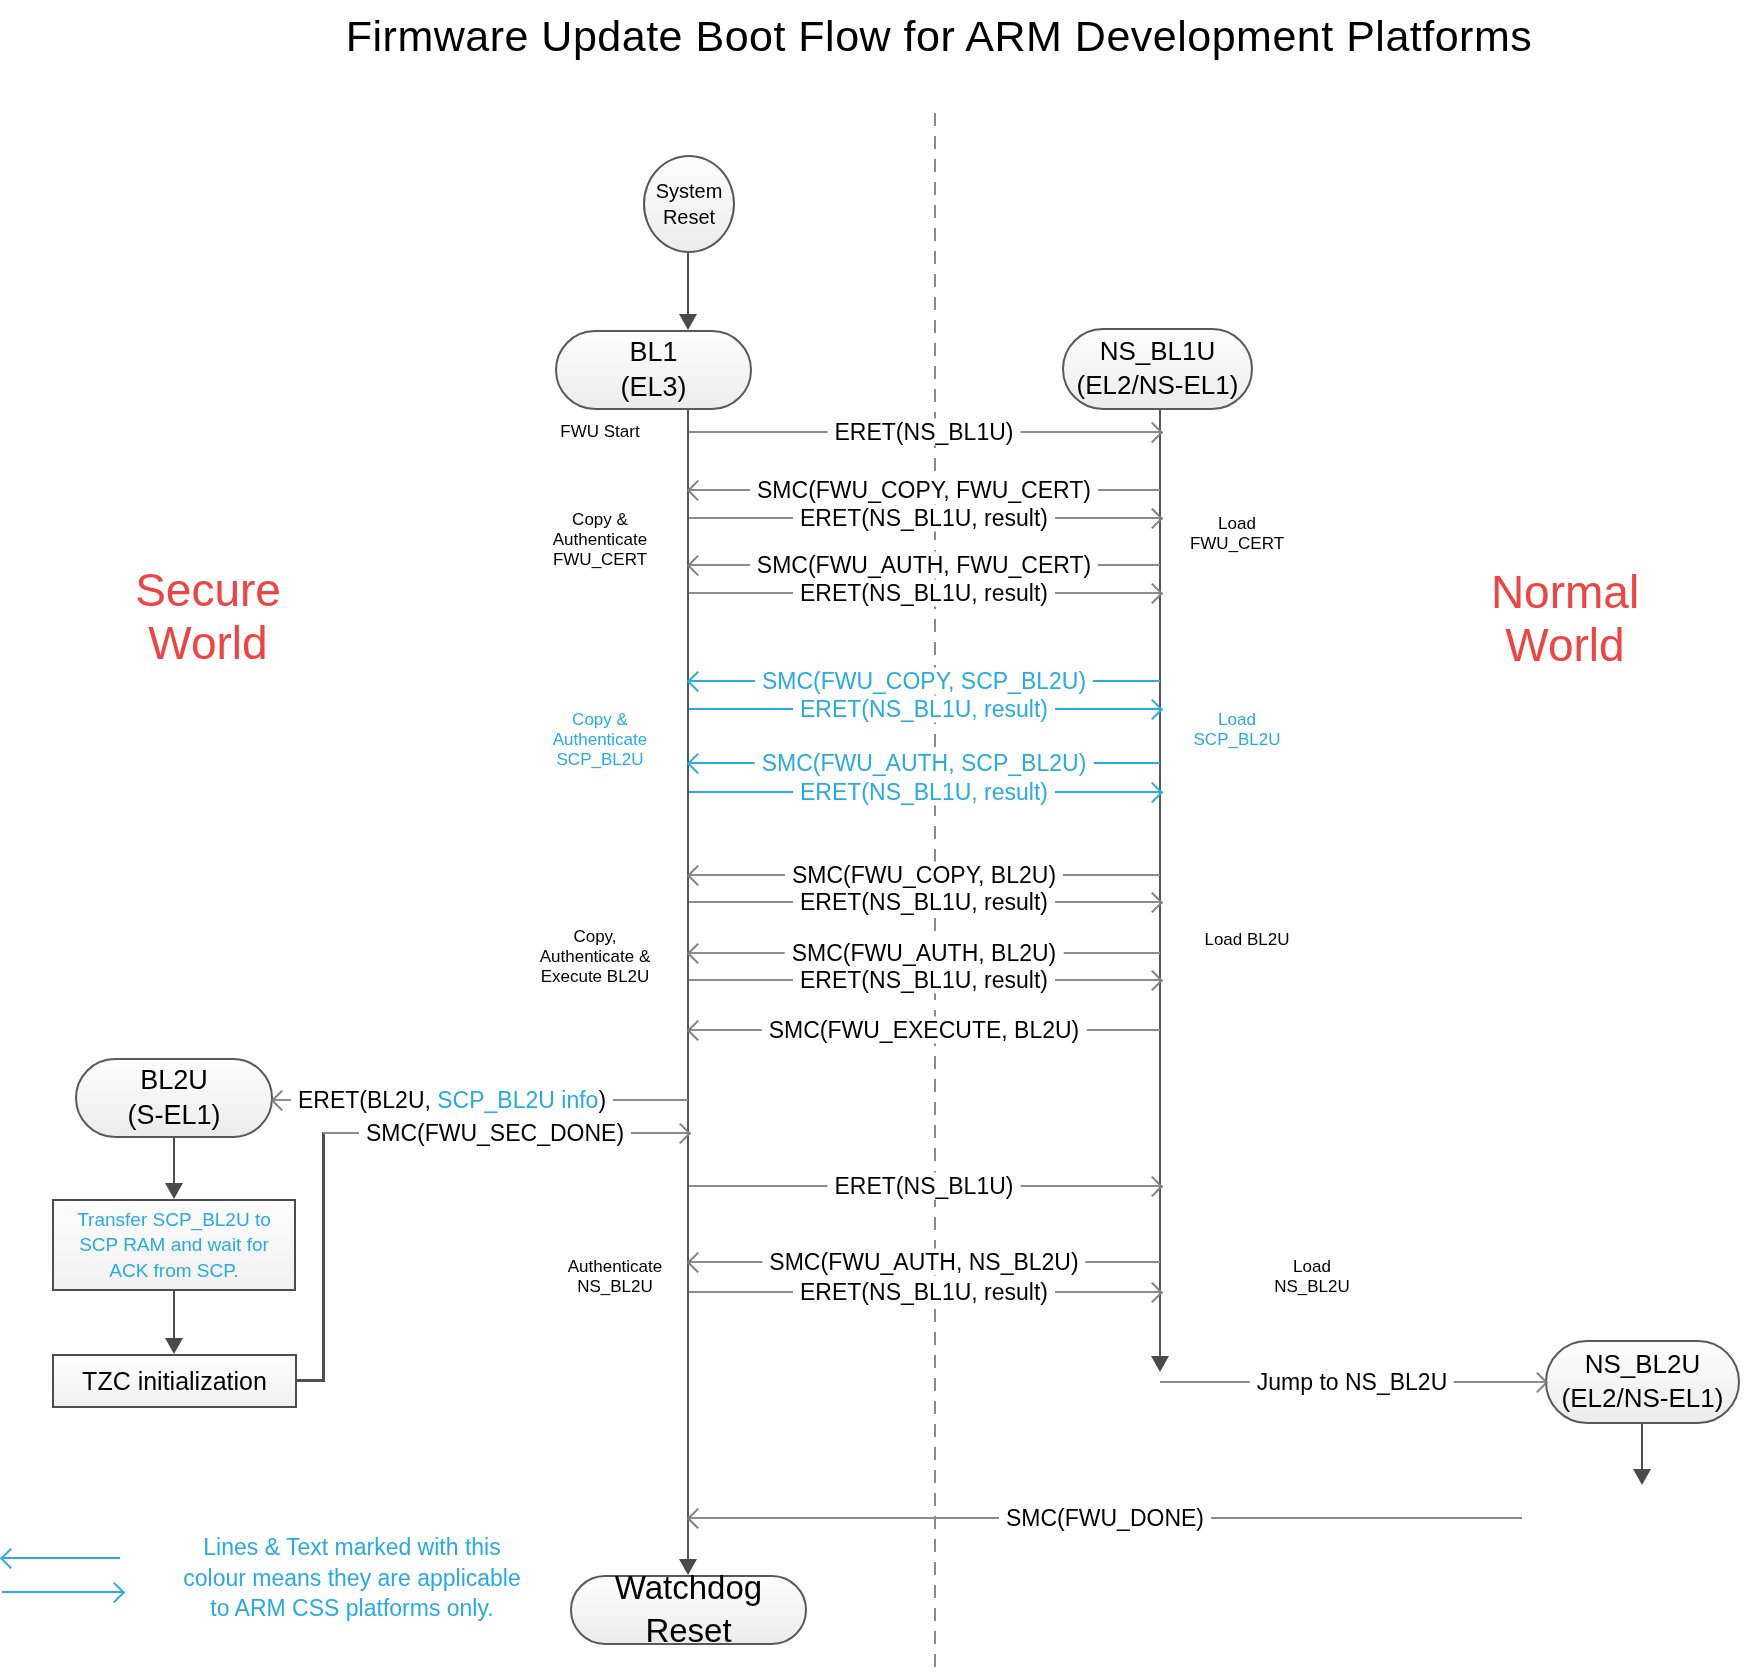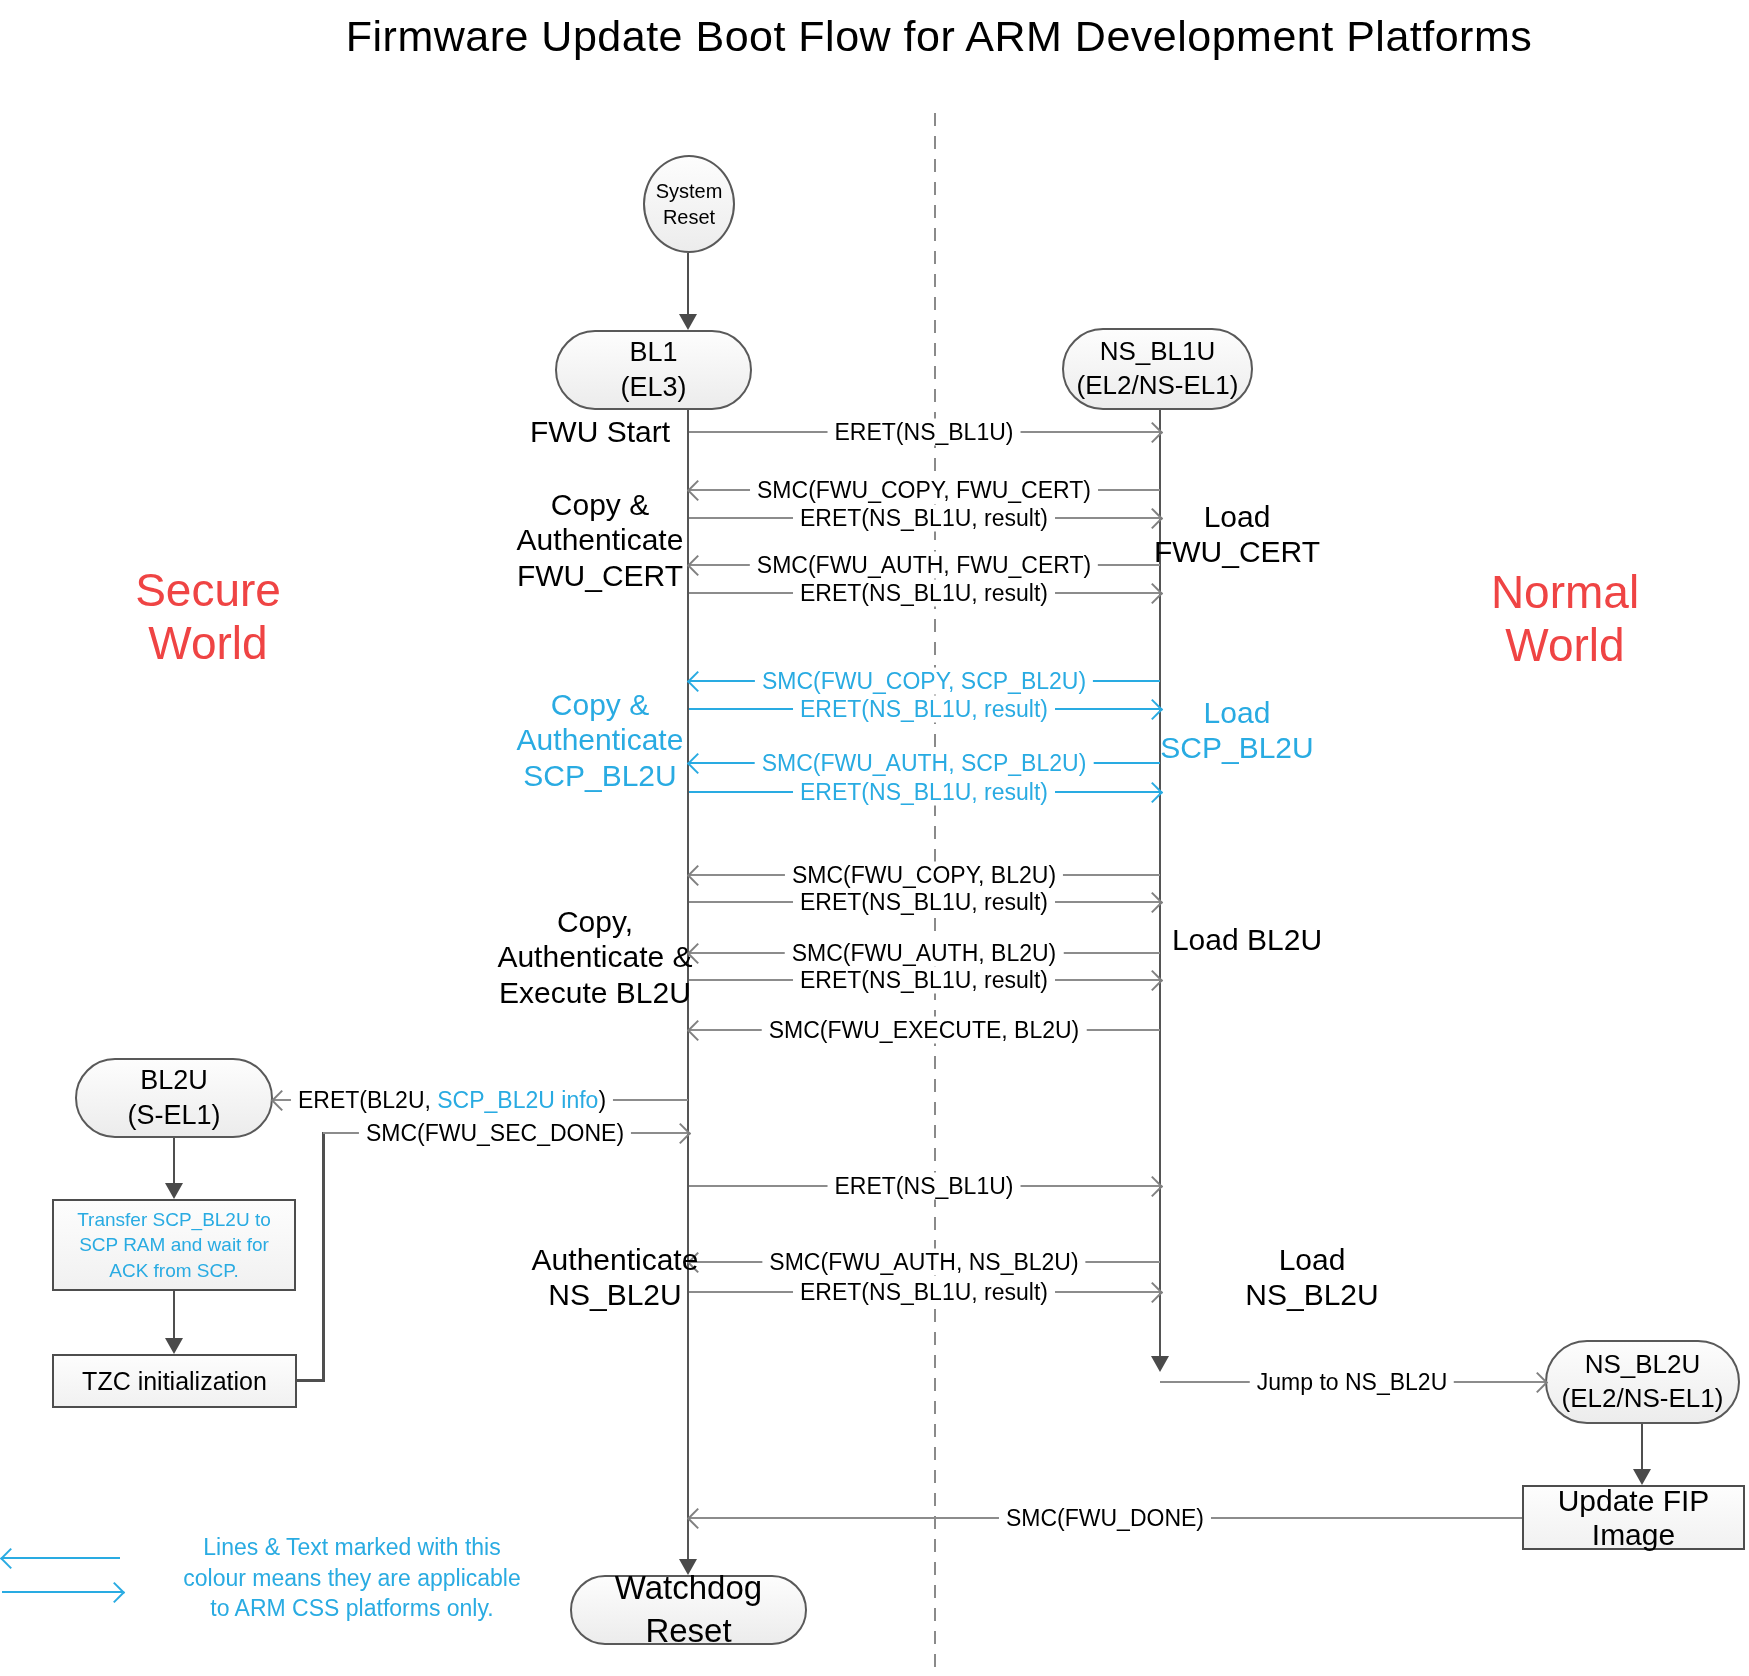--- a/index.html
+++ b/index.html
@@ -45,21 +45,21 @@
     position:absolute;width:0;height:0;
     border-left:9px solid transparent;border-right:9px solid transparent;
     border-top:16px solid #4a4a4a;
   }
   .msg-label{
     position:absolute;transform:translate(-50%,-50%);background:#fff;
     padding:0 7px;font-size:23px;white-space:nowrap;color:#000;
   }
   .side-label{
     position:absolute;transform:translate(-50%,-50%);text-align:center;
-    font-size:30px;line-height:1.18;white-space:nowrap;color:#000;
+    font-size:17px;line-height:1.18;white-space:nowrap;color:#000;
   }
   .bluebg{background:#29ABE2;}
   .bluetext{color:#29ABE2;}
   .legend-text{
     position:absolute;transform:translate(-50%,-50%);text-align:center;
     font-size:23px;line-height:1.33;color:#29ABE2;
   }
 </style>
 </head>
 <body>
@@ -131,23 +131,20 @@
   <div class="rectbox" style="left:52px;top:1354px;width:245px;height:54px;font-size:25px">
     <div>TZC initialization</div>
   </div>
 
   <div class="hline dark" style="left:297px;top:1379px;width:28px;height:3px"></div>
   <div class="vline dark" style="left:322px;top:1132px;height:250px;width:3px"></div>
 
   <div class="vline dark" style="left:1641px;top:1424px;height:45px"></div>
   <div class="tri-down" style="left:1633px;top:1469px"></div>
 
-  <div class="rectbox" style="left:1522px;top:1485px;width:223px;height:65px;font-size:30px">
-    <div>Update FIP Image</div>
-  </div>
 
   <div class="hline" style="left:689px;top:431px;width:471px"></div>
   <div class="chev chev-r" style="left:1145px;top:425px"></div>
   <span class="msg-label" style="left:924px;top:432px">ERET(NS_BL1U)</span>
   <div class="side-label" style="left:600px;top:432px">FWU Start</div>
 
   <div class="hline" style="left:689px;top:489px;width:471px"></div>
   <div class="chev chev-l" style="left:690px;top:483px"></div>
   <span class="msg-label" style="left:924px;top:490px">SMC(FWU_COPY, FWU_CERT)</span>
 

